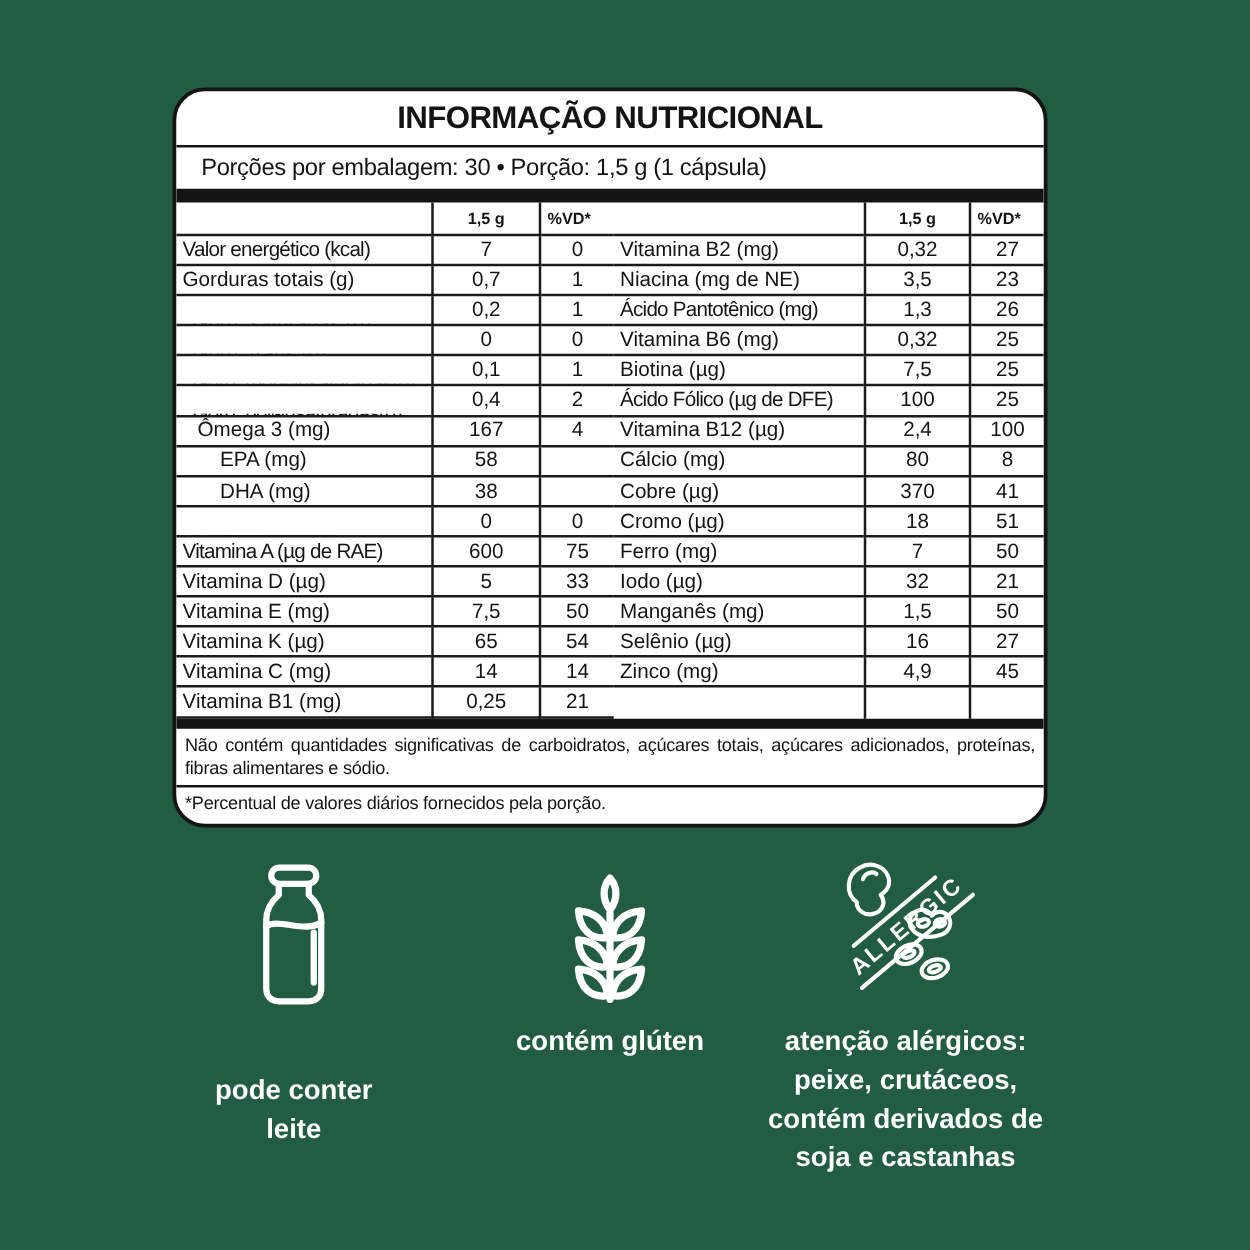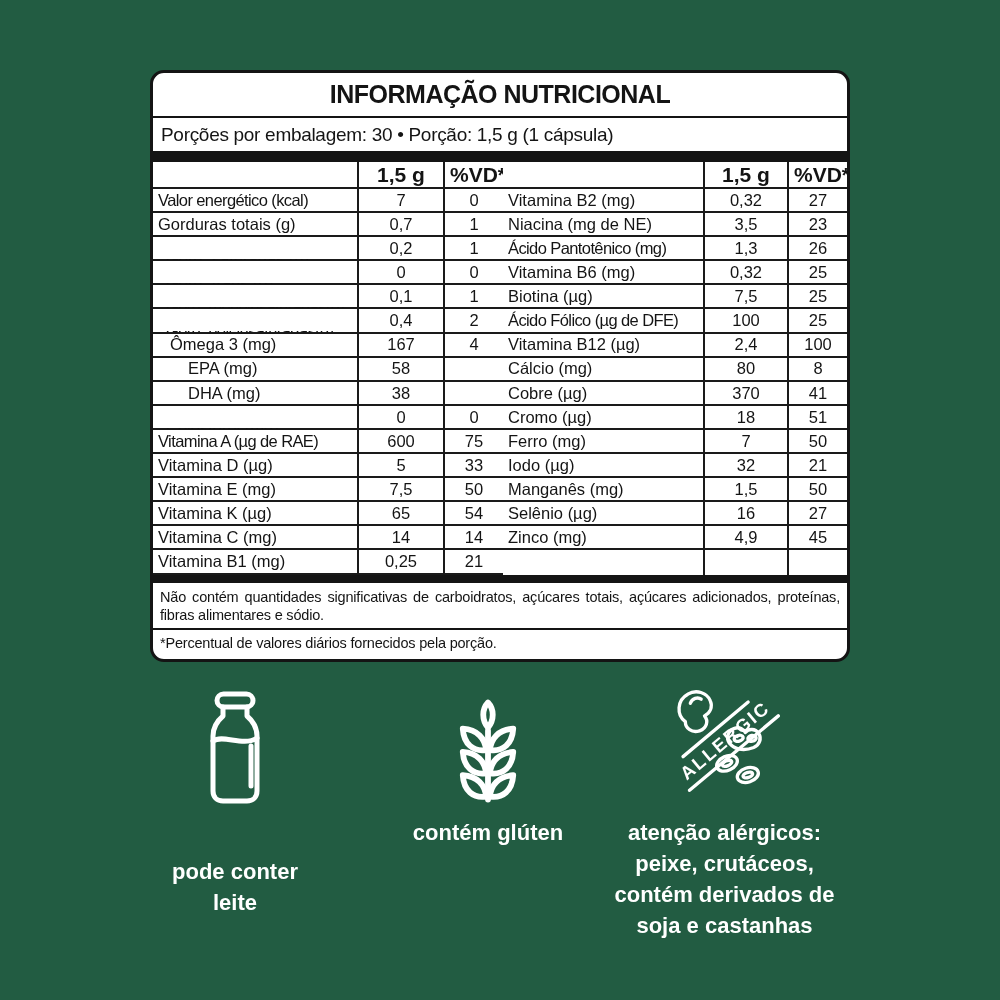--- a/index.html
+++ b/index.html
@@ -6,38 +6,38 @@
   html,body { width:1000px; height:1000px; }
   body {
     background:#225C42;
     font-family:"Liberation Sans", sans-serif;
     position:relative;
     overflow:hidden;
   }
 
   
   .card {
-    position:absolute; left:150px; top:70px;
+    position:absolute; left:138px; top:70px;
     width:700px; height:592px;
     background:#ffffff;
     border:3px solid #141414;
-    border-radius:14px;
+    border-radius:26px;
     overflow:hidden;
     color:#141414;
   }
   .title-row {
     height:45px;
     display:flex; align-items:center; justify-content:center;
     font-size:25px; font-weight:bold; letter-spacing:-0.5px;
     border-bottom:2px solid #141414;
   }
   .servings-row {
     height:33px;
     display:flex; align-items:center;
-    padding-left:8px;
+    padding-left:20px;
     font-size:19px; letter-spacing:-0.3px;
   }
   .thick-bar { height:11px; background:#141414; }
   .thick-bar.bottom { height:8px; }
 
   .ntable {
     display:grid;
     grid-template-columns:204px 88px 58px 200px 86px auto;
     grid-template-rows:27px repeat(16, 24.1px);
   }
@@ -48,21 +48,21 @@
     white-space:nowrap; overflow:hidden;
     padding:0 2px;
   }
   .lab { justify-content:flex-start; }
   .val {
     justify-content:center;
     border-left:2px solid #1a1a1a;
     border-right:2px solid #1a1a1a;
   }
   .dv  { justify-content:center; }
-  .hdr { font-weight:bold; font-size:21px; }
+  .hdr { font-weight:bold; font-size:13px; }
   .hdr-dv { justify-content:flex-start; padding-left:5px; }
   .no-bb { border-bottom:none; }
   .tight { letter-spacing:-0.6px; }
   .i0 { padding-left:5px; }
   .i1 { padding-left:13px;margin-top:22px; }
   .i2 { padding-left:17px; }
   .i3 { padding-left:35px; }
 
   .note1 {
     padding:5px 7px 4px;

